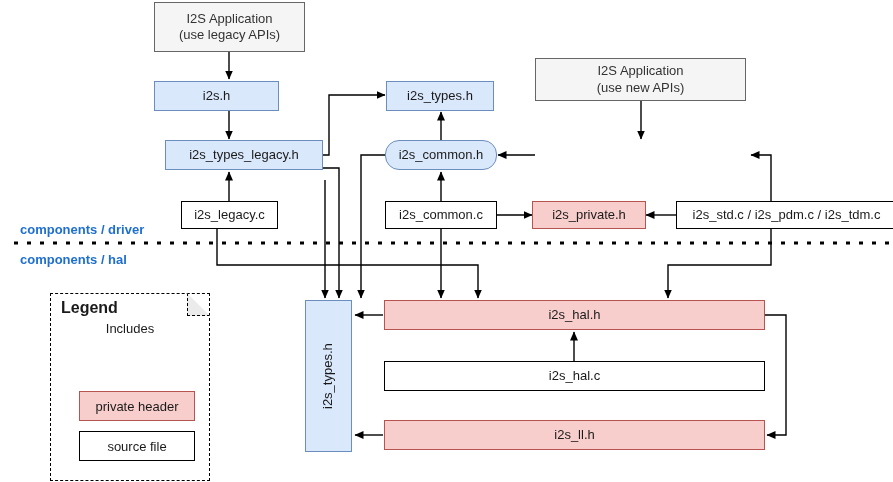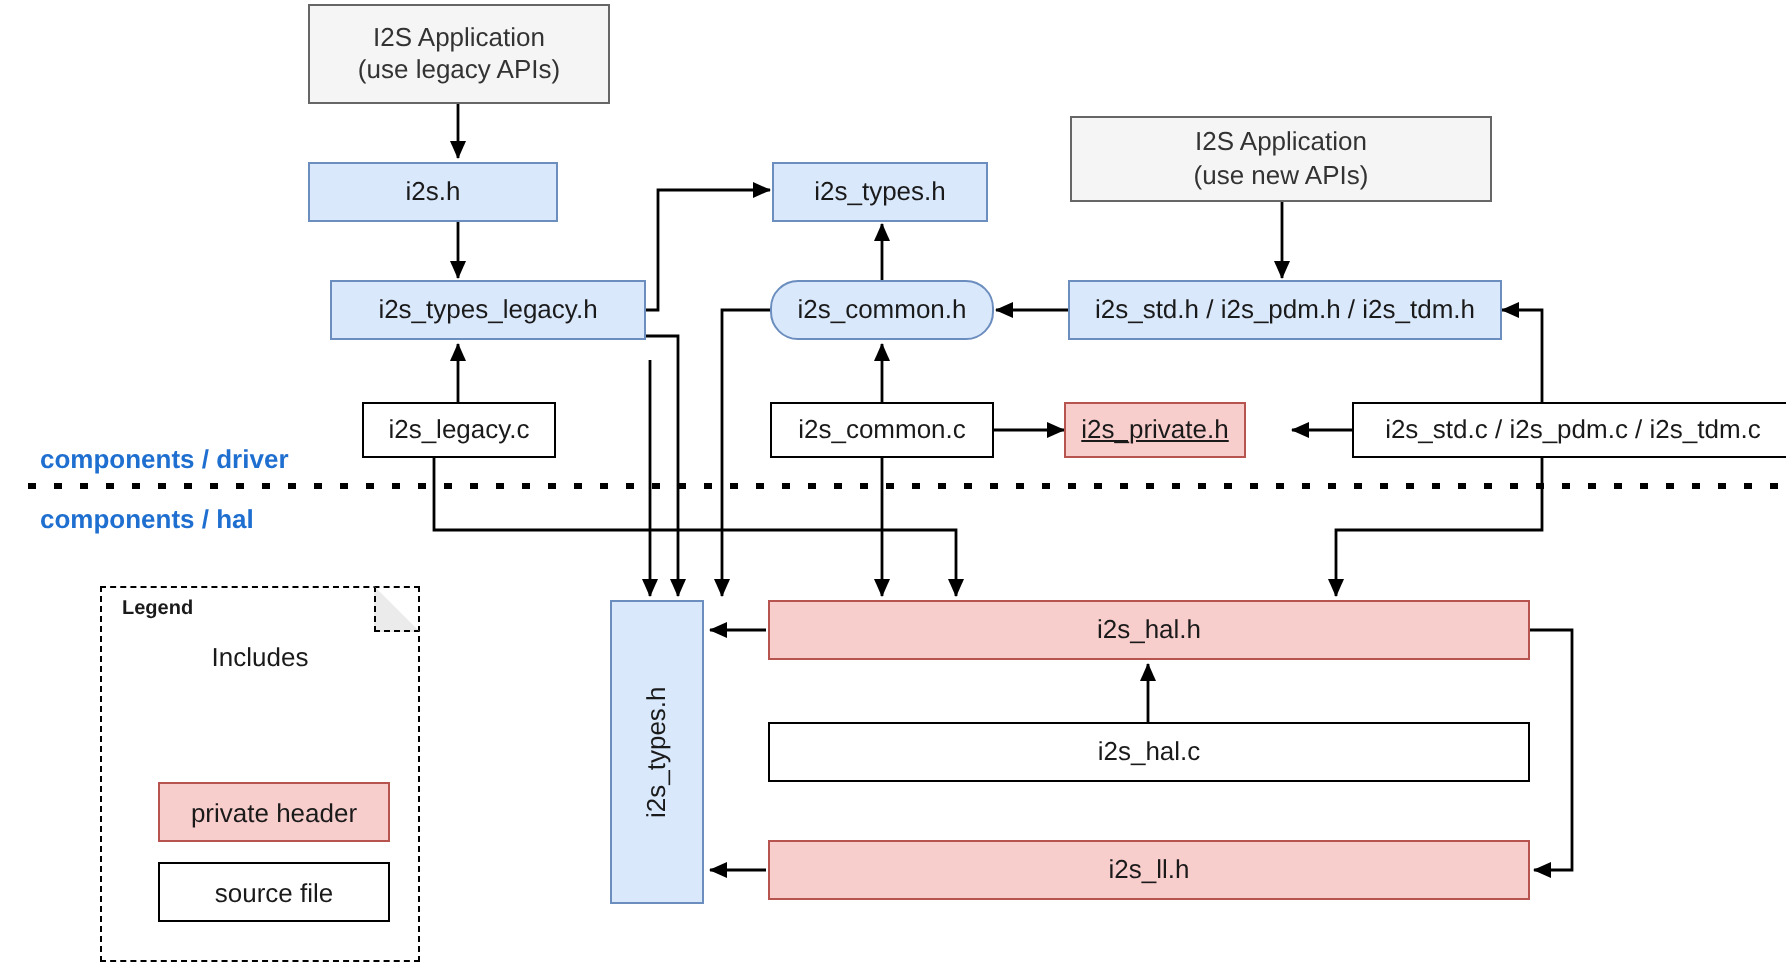--- a/index.html
+++ b/index.html
@@ -17,21 +17,21 @@
   .src{background:#ffffff;border:1px solid #000000;}
   .app{background:#f5f5f5;border:1px solid #666666;color:#333333;white-space:pre-line;}
   .vertical{writing-mode:vertical-rl;transform:rotate(180deg);}
 
   .zonelabel{position:absolute;color:#1f6fd0;font-weight:bold;font-size:13px;
              white-space:nowrap;}
 
   .legend{position:absolute;left:36px;top:293px;width:160px;height:188px;
           box-sizing:border-box;background:#ffffff;
           border:1px dashed #000000;}
-  .legend-title{position:absolute;left:10px;top:5px;font-size:10px;font-weight:bold;
+  .legend-title{position:absolute;left:10px;top:5px;font-size:16px;font-weight:bold;
                 color:#1a1a1a;}
   .legend-includes{position:absolute;left:0;top:27px;width:100%;text-align:center;
                    font-size:13px;color:#1a1a1a;}
   .legend-chip{position:absolute;left:28px;width:116px;height:30px;box-sizing:border-box;
                display:flex;align-items:center;justify-content:center;font-size:13px;
                color:#1a1a1a;}
   .fold{position:absolute;right:-1px;top:-1px;width:22px;height:22px;
         background:#ebebeb;border-left:1px dashed #000;border-bottom:1px dashed #000;
         clip-path:polygon(0 0,100% 100%,0 100%);}
 </style>
@@ -106,27 +106,26 @@
 (use new APIs)</div>
 
   <div class="node pub" style="left:140px;top:81px;width:125px;height:30px;">i2s.h</div>
 
   <div class="node pub" style="left:372px;top:81px;width:108px;height:30px;">i2s_types.h</div>
 
   <div class="node pub" style="left:151px;top:140px;width:158px;height:30px;">i2s_types_legacy.h</div>
 
   <div class="node pub" style="left:371px;top:140px;width:112px;height:30px;border-radius:14px;">i2s_common.h</div>
 
-  <div class="node pub" style="left:520px;top:140px;width:217px;height:30px;">i2s_std.h / i2s_pdm.h / i2s_tdm.h</div>
 
   <div class="node src" style="left:167px;top:201px;width:97px;height:28px;">i2s_legacy.c</div>
 
   <div class="node src" style="left:371px;top:201px;width:112px;height:28px;">i2s_common.c</div>
 
-  <div class="node priv" style="left:518px;top:201px;width:91px;height:28px;text-decoration:underline;">i2s_private.h</div>
+  <div class="node priv" style="left:518px;top:201px;width:114px;height:28px;">i2s_private.h</div>
 
   <div class="node src" style="left:662px;top:201px;width:221px;height:28px;">i2s_std.c / i2s_pdm.c / i2s_tdm.c</div>
 
   <div class="node pub vertical" style="left:291px;top:300px;width:47px;height:152px;">i2s_types.h</div>
 
   <div class="node priv" style="left:370px;top:300px;width:381px;height:30px;">i2s_hal.h</div>
 
   <div class="node src" style="left:370px;top:361px;width:381px;height:30px;">i2s_hal.c</div>
 
   <div class="node priv" style="left:370px;top:420px;width:381px;height:30px;">i2s_ll.h</div>

